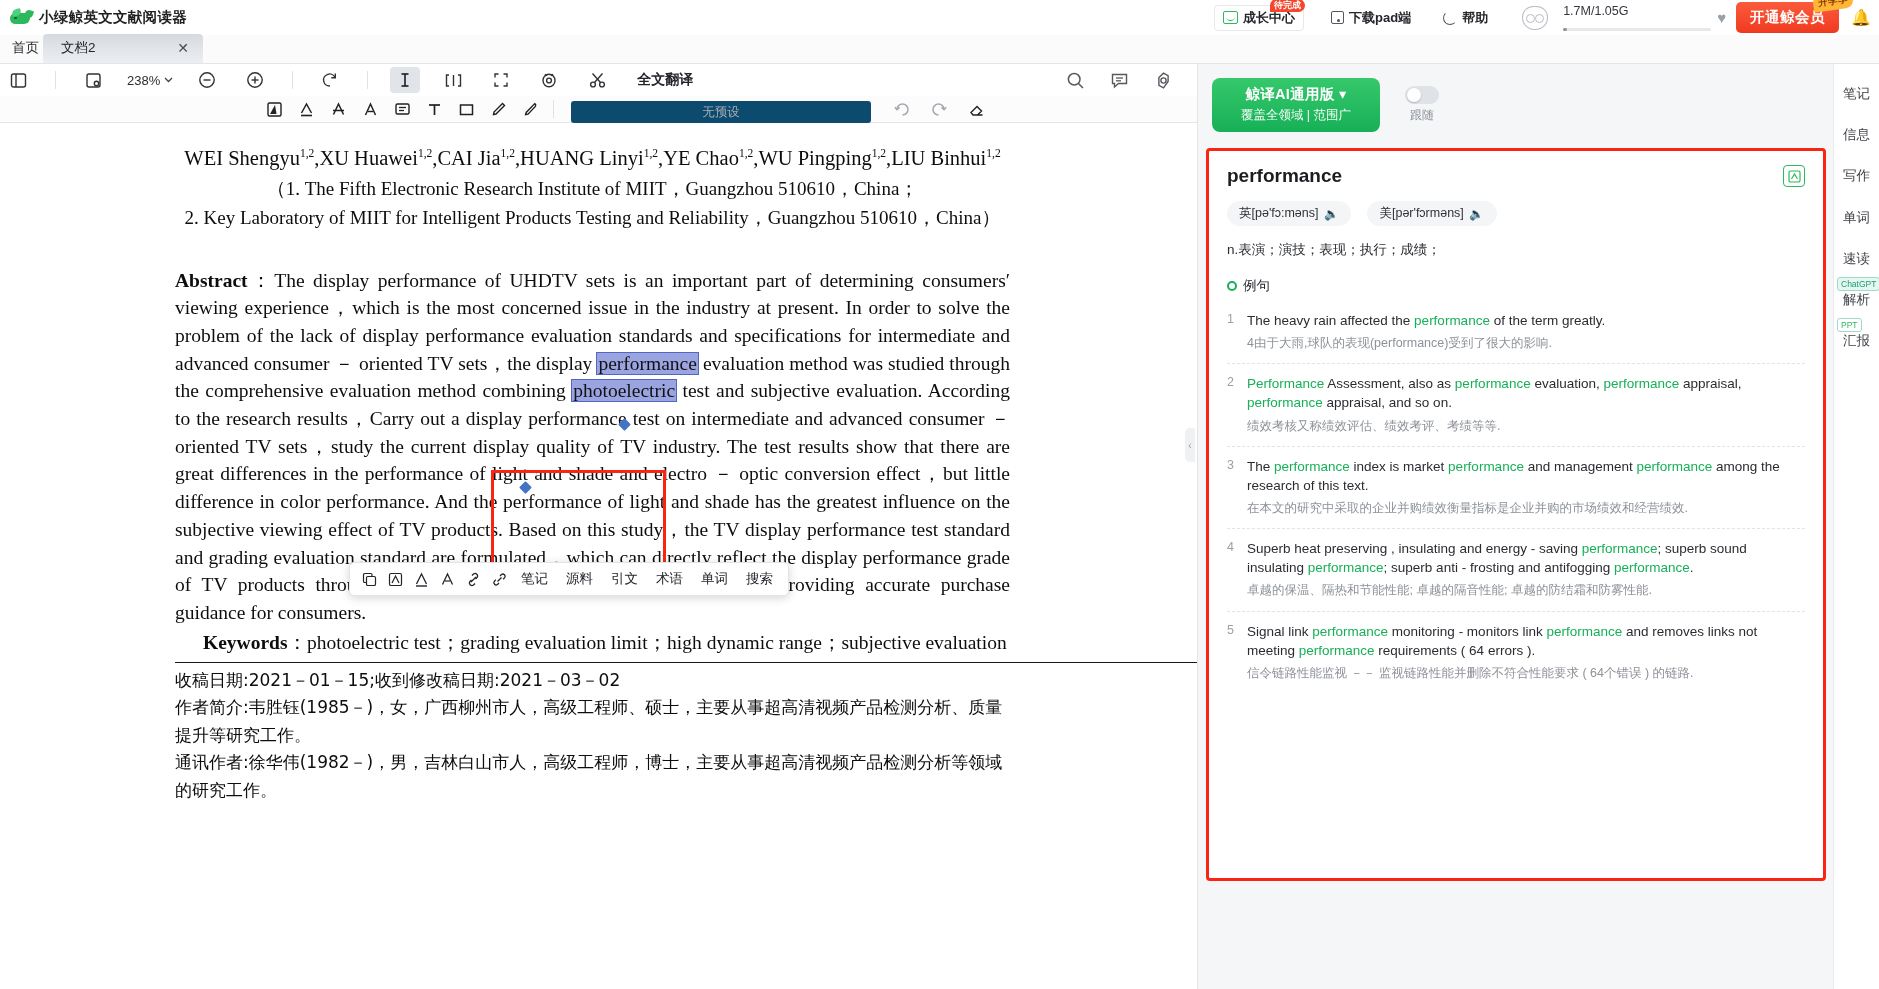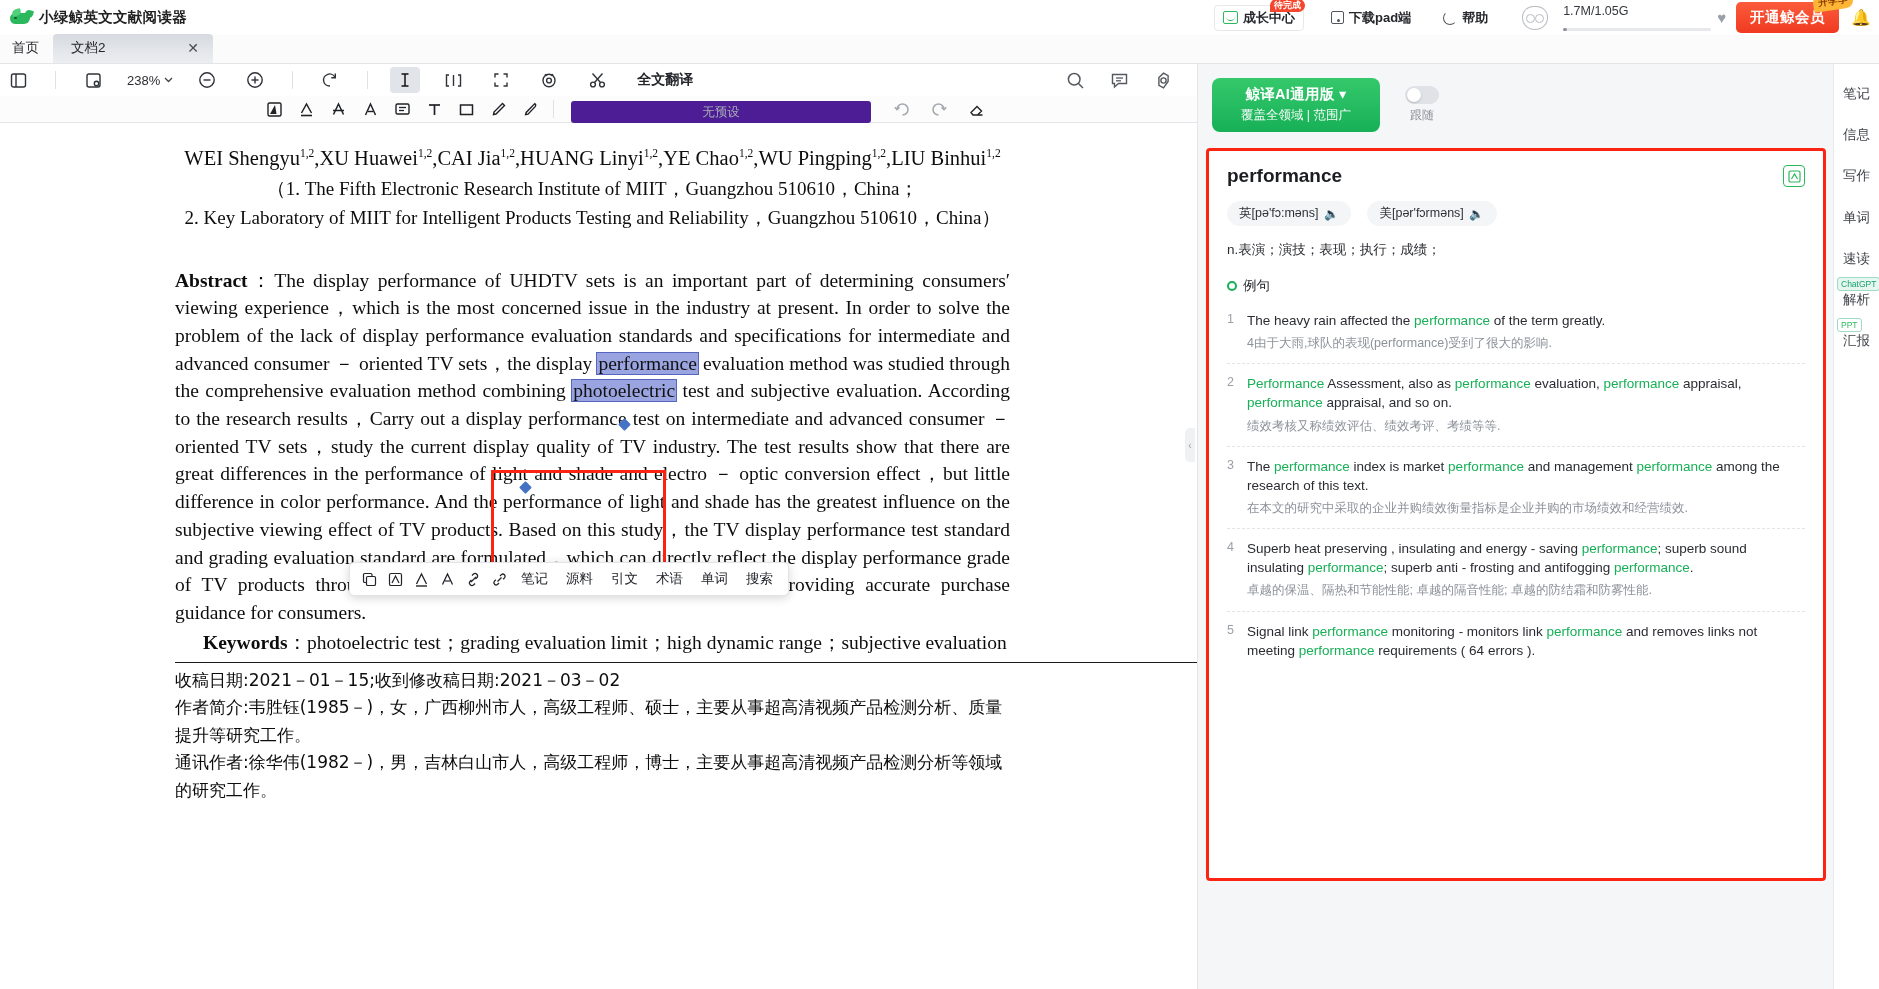--- a/index.html
+++ b/index.html
@@ -89,21 +89,21 @@
   }
   .bell { font-size:16px; color:#7d828a; }
 
   
   .tabstrip {
     position:absolute; left:0; top:35px; width:1879px; height:29px;
     background:#fbfbfc; display:flex; align-items:flex-end;
     border-bottom:1px solid #e3e5e8;
   }
   .tab-home {
-    font-size:13.5px; color:#2b2d31; padding:5px 14px 6px 12px;
+    font-size:13.5px; color:#2b2d31; padding:5px 4px 6px 12px;
   }
   .tab-doc {
     display:flex; align-items:center; gap:38px;
     background:linear-gradient(180deg,#d6dae0,#eceef1);
     border-radius:4px 4px 0 0; padding:5px 14px 6px 18px;
     font-size:13.5px; color:#25272b; min-width:160px;
   }
   .tab-close { margin-left:auto; color:#4a4d52; font-size:14px; }
 
   
@@ -134,21 +134,21 @@
 
   
   .toolbar2 {
     position:absolute; left:0; top:96px; width:1197px; height:27px;
     background:#fcfcfd; border-bottom:1px solid #e3e5e8;
     display:flex; align-items:center;
   }
   .t2-ico{ width:32px;height:24px;display:flex;align-items:center;justify-content:center;
     color:#1f2125; font-size:15px;}
   .preset {
-    margin-left:10px; width:300px; height:22px; background:#4c1d95; border-radius:3px;
+    margin-left:10px; width:300px; height:22px; background:#0c4a6e; border-radius:3px;
     display:flex; align-items:center; justify-content:center;
     font-size:12.5px; color:#a8adb5;margin-top:6px;
   }
   .t2-right{ display:flex; align-items:center; gap:6px; margin-left:14px; }
 
   
   .docarea {
     position:absolute; left:0; top:123px; width:1197px; height:866px;
     background:#fff; overflow:hidden;
   }
@@ -670,20 +670,21 @@
             <div class="ex-num">4</div>
             <div class="ex-body">
               <div class="ex-en">Superb heat preserving , insulating and energy - saving <em>performance</em>; superb sound insulating <em>performance</em>; superb anti - frosting and antifogging <em>performance</em>.</div>
               <div class="ex-cn">卓越的保温、隔热和节能性能; 卓越的隔音性能; 卓越的防结霜和防雾性能.</div>
             </div>
           </div>
           <div class="ex-item">
             <div class="ex-num">5</div>
             <div class="ex-body">
               <div class="ex-en">Signal link <em>performance</em> monitoring - monitors link <em>performance</em> and removes links not meeting <em>performance</em> requirements ( 64 errors ).</div>
+              <div class="ex-cn">信令链路性能监视 －－ 监视链路性能并删除不符合性能要求 ( 64个错误 ) 的链路.</div>
             </div>
           </div>
         </div>
     </div>
   </div>
 </div>
 
 <div class="rail">
   <div class="rail-item">笔记</div>
   <div class="rail-item">信息</div>

